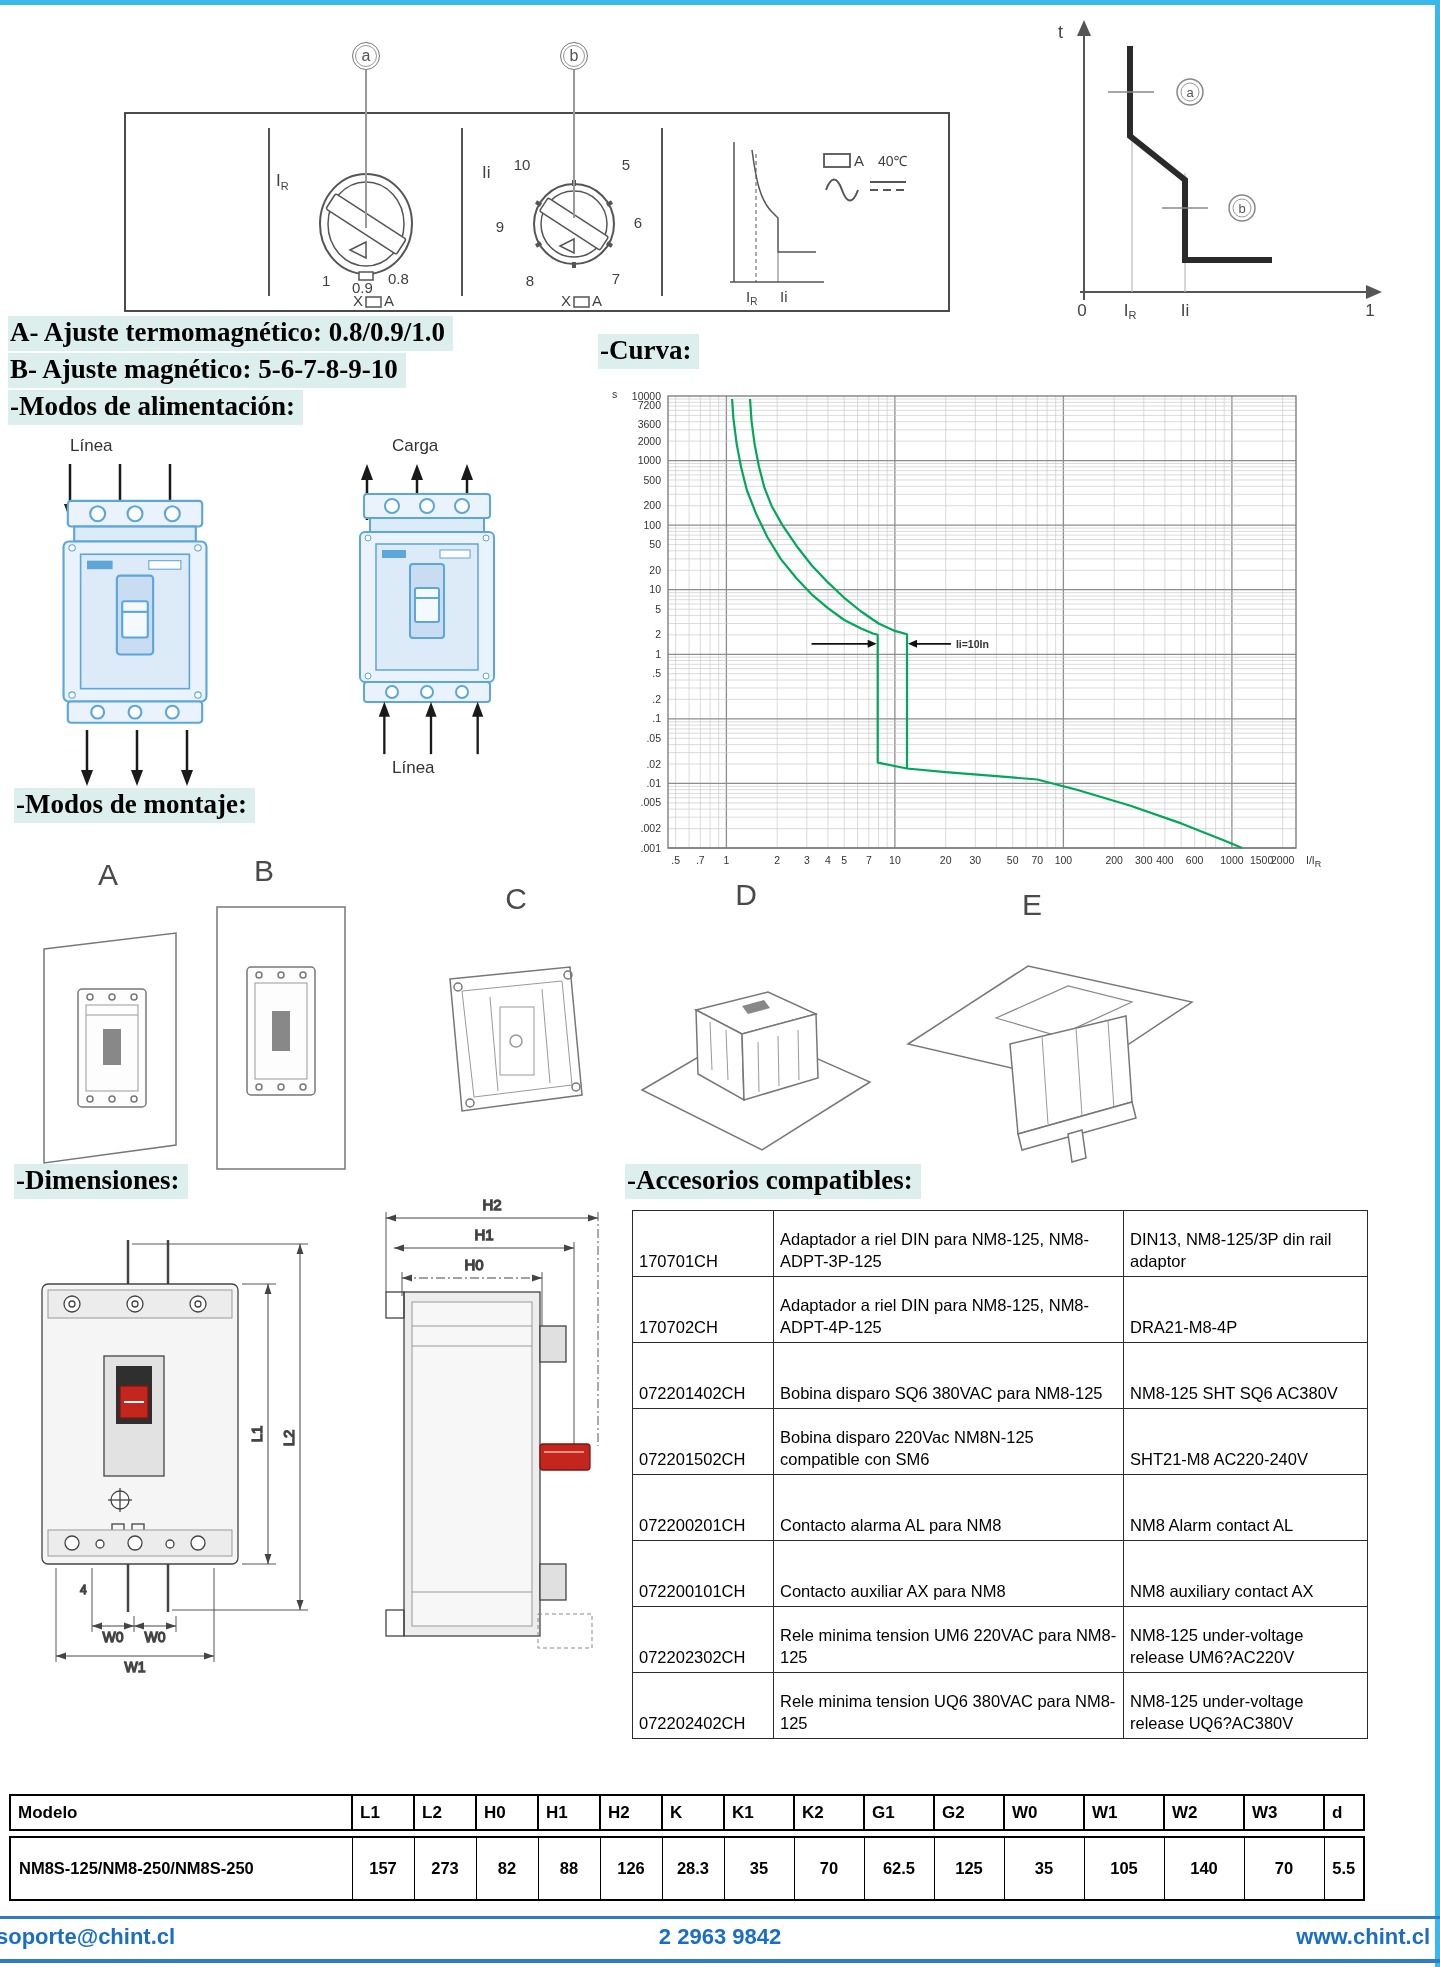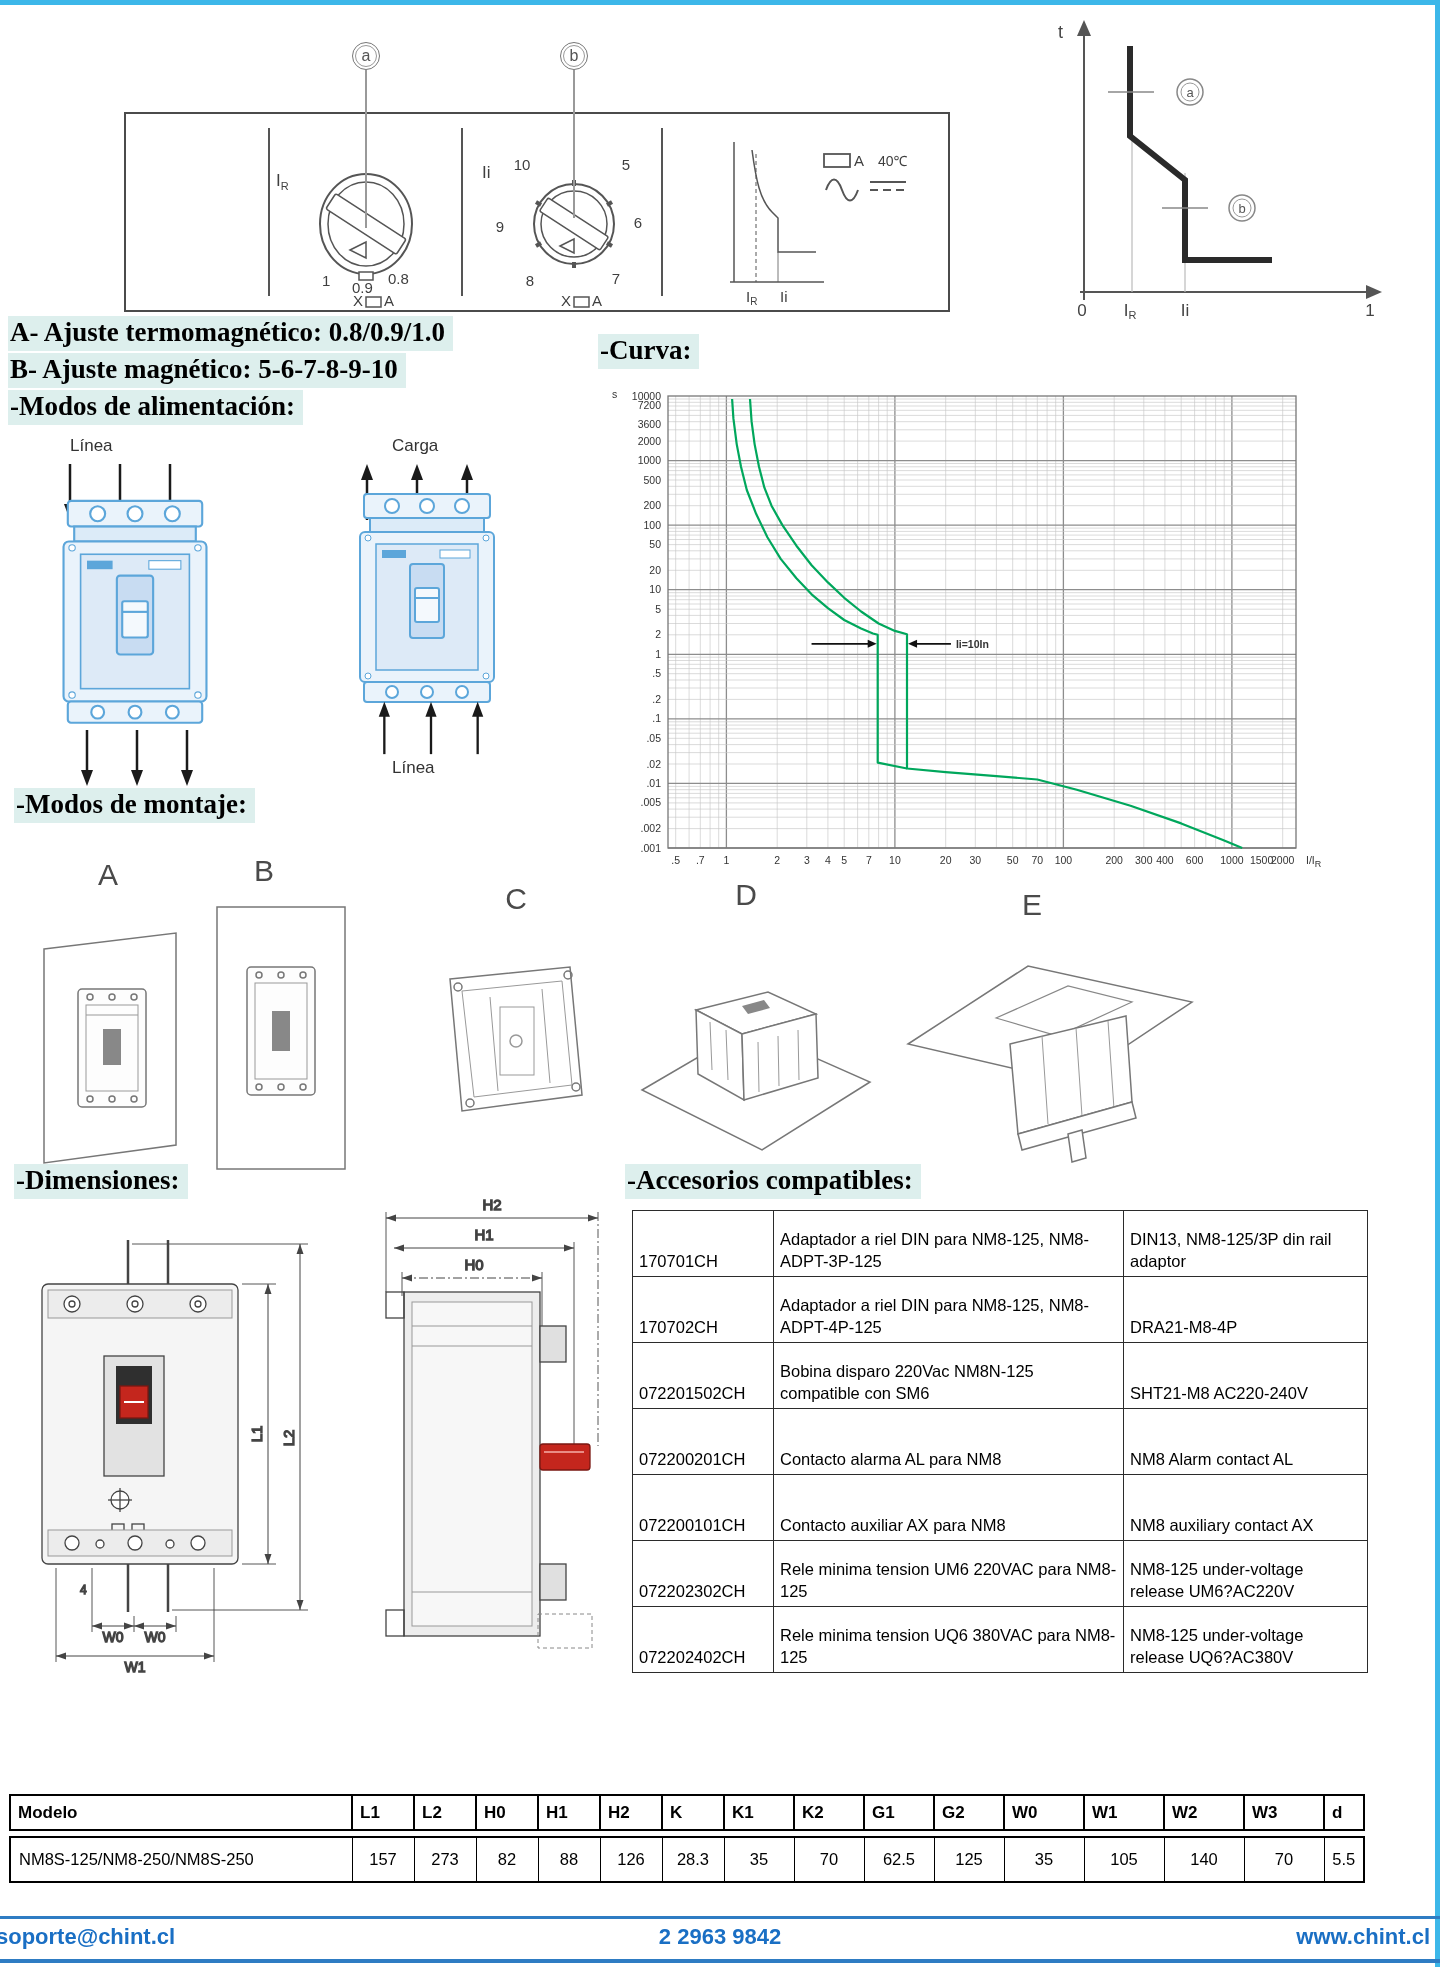--- a/index.html
+++ b/index.html
@@ -19,21 +19,21 @@
   .mt-letter{position:absolute;font-size:30px;color:#4a4a4a;width:40px;text-align:center;font-family:"Liberation Sans",sans-serif;}
   svg text{font-family:"Liberation Sans",sans-serif;}
   #curve-chart text{font-size:10.5px;fill:#333;}
   .panel-text{font-size:15px;fill:#3f3f3f;}
   .acc-table{position:absolute;left:632px;top:1210px;border-collapse:collapse;table-layout:fixed;width:735px;
              font-size:16.5px;line-height:1.3;color:#000;}
   .acc-table td{border:1.5px solid #2b2b2b;vertical-align:bottom;padding:3px 6px 4px 6px;height:58px;word-wrap:break-word;}
   .dimtbl{border-collapse:collapse;table-layout:fixed;width:1356px;background:#fff;color:#000;}
   .dimtbl.head th{border:2.5px solid #000;font-size:17px;font-weight:bold;text-align:left;height:31px;padding:1px 4px 1px 7px;}
   .dimtbl.body{margin-top:5px;border:2.5px solid #000;}
-  .dimtbl.body td{border:1.3px solid #000;font-size:16.5px;font-weight:400;text-align:center;height:37px;padding:3px 2px;}
+  .dimtbl.body td{border:1.3px solid #000;font-size:16.5px;font-weight:700;text-align:center;height:37px;padding:12px 2px;}
   .dimtbl.body td:first-child{text-align:left;padding-left:8px;}
   .footer-line{position:absolute;left:0;width:1440px;background:#2e7cc3;}
   .footer-text{position:absolute;top:1924px;font-size:22px;font-weight:bold;color:#1a6fc4;white-space:nowrap;}
 </style>
 </head>
 <body>
 
 <div class="page">
   <div class="frame"></div>
 
@@ -559,20 +559,25 @@
           <td>170701CH</td>
           <td>Adaptador a riel DIN para NM8-125, NM8-ADPT-3P-125</td>
           <td>DIN13, NM8-125/3P din rail adaptor</td>
         </tr>
         <tr>
           <td>170702CH</td>
           <td>Adaptador a riel DIN para NM8-125, NM8-ADPT-4P-125</td>
           <td>DRA21-M8-4P</td>
         </tr>
         <tr>
+          <td>072201402CH</td>
+          <td>Bobina disparo SQ6 380VAC para NM8-125</td>
+          <td>NM8-125 SHT SQ6 AC380V</td>
+        </tr>
+        <tr>
           <td>072201502CH</td>
           <td>Bobina disparo 220Vac NM8N-125 compatible con SM6</td>
           <td>SHT21-M8 AC220-240V</td>
         </tr>
         <tr>
           <td>072200201CH</td>
           <td>Contacto alarma AL para NM8</td>
           <td>NM8 Alarm contact AL</td>
         </tr>
         <tr>

